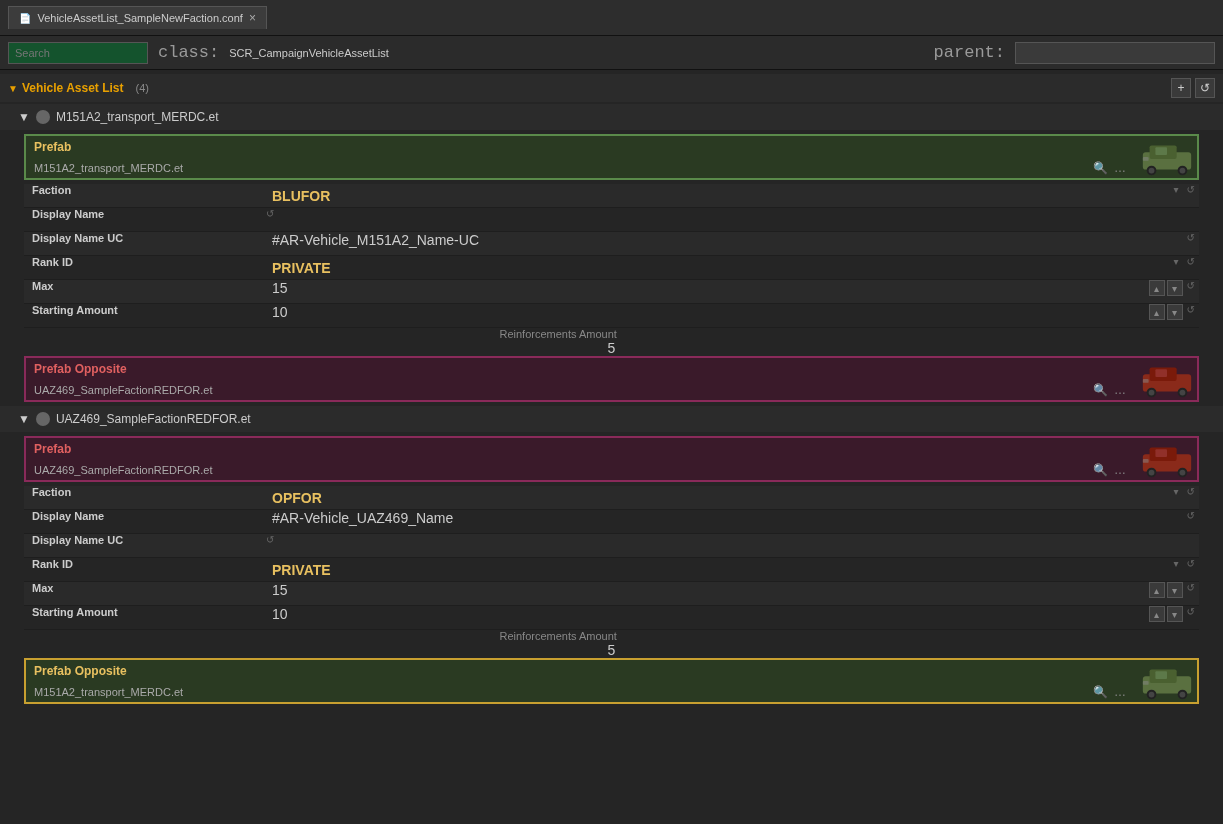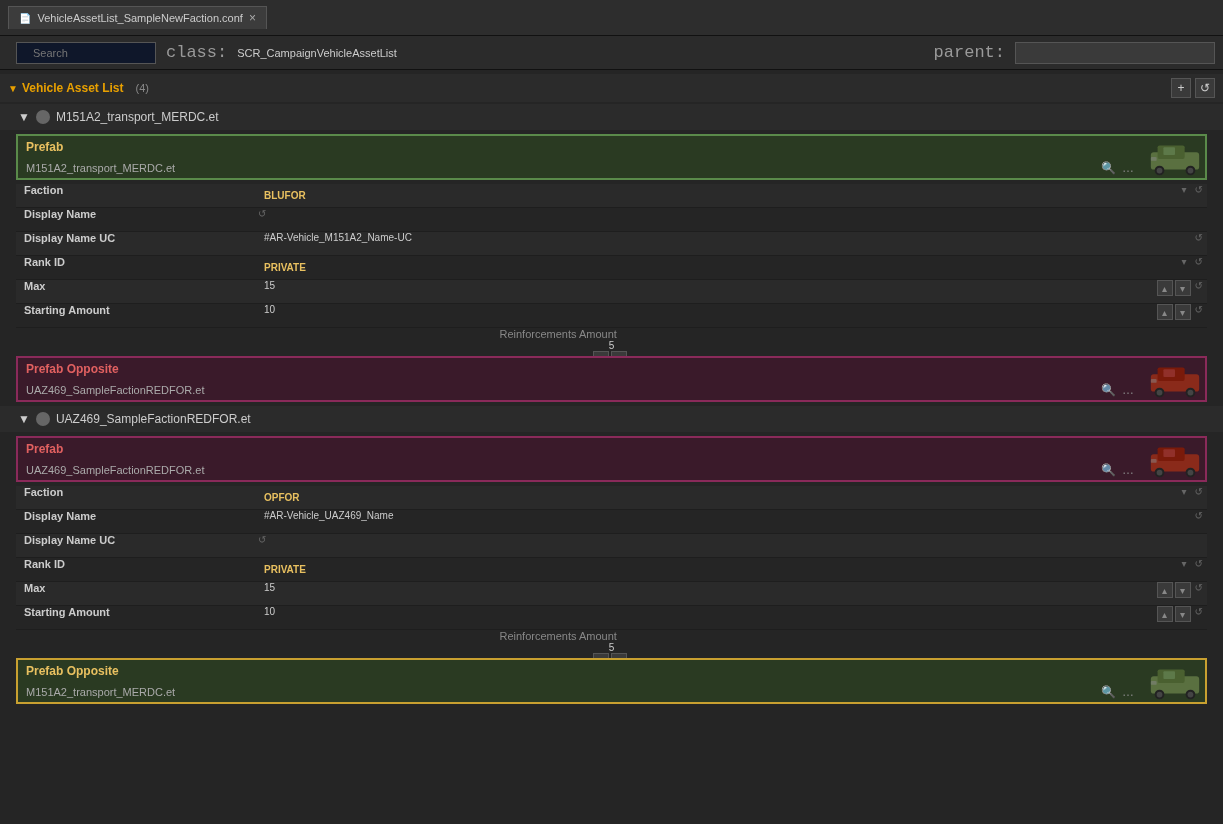--- a/index.html
+++ b/index.html
@@ -47,28 +47,27 @@
     .toolbar {
       background: #2b2b2b;
       height: 34px;
       display: flex;
       align-items: center;
       padding: 0 8px;
       gap: 10px;
       border-bottom: 1px solid #111;
     }
     .search-input {
-      background: #0f172a;
+      background: #14532d;
       border: 1px solid #555;
       color: #ccc;
-      padding: 3px 16px;
+      padding: 3px 6px;
       font-size: 11px;
       width: 140px;
       height: 22px;
-      margin-left: 8px;
     }
     .toolbar-label {
       color: #999;
       font-size: 17px;
       font-family: Liberation Mono, monospace;
     }
     .toolbar-value {
       color: #ccc;
       font-size: 11px;
     }
@@ -242,21 +241,21 @@
       padding: 0 8px;
       color: #ccc;
       font-size: 11px;
       font-weight: bold;
       white-space: nowrap;
     }
     .prop-value {
       flex: 1;
       padding: 0 8px;
       color: #ccc;
-      font-size: 10px;
+      font-size: 14px;
     }
     .prop-value.highlight {
       color: #e8c060;
       font-weight: bold;
     }
     .prop-actions {
       display: flex;
       gap: 2px;
       padding-right: 4px;
     }
@@ -284,21 +283,21 @@
 
     
     .reset-icon {
       color: #666;
       font-size: 10px;
       cursor: pointer;
       margin-left: 2px;
     }
 
     .vehicle-section {
-      margin: 2px 16px;
+      margin: 2px 24px;
     }
 
     .content::-webkit-scrollbar {
       width: 12px;
     }
     .content::-webkit-scrollbar-track {
       background: #1e1e1e;
     }
     .content::-webkit-scrollbar-thumb {
       background: #4a4a4a;

